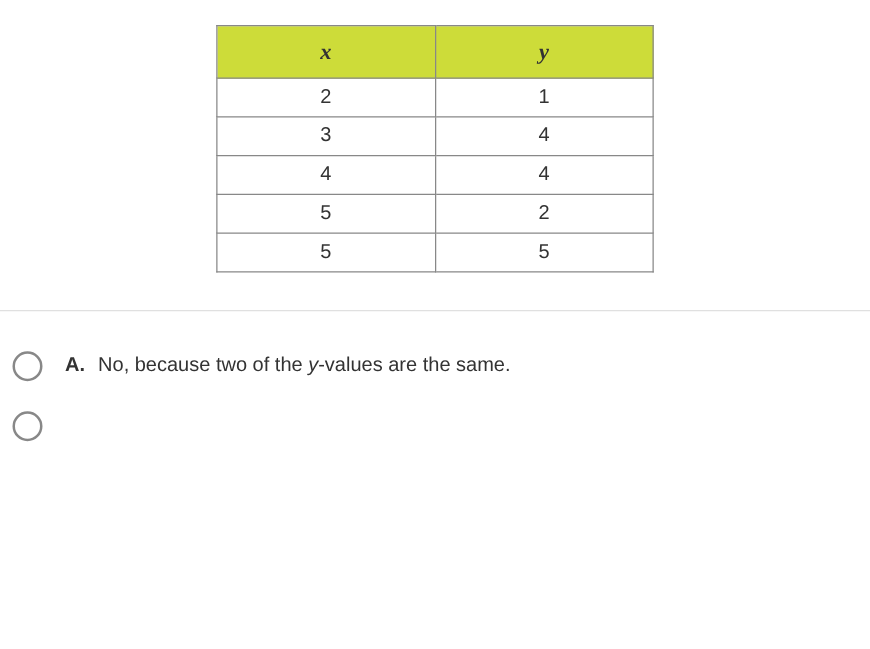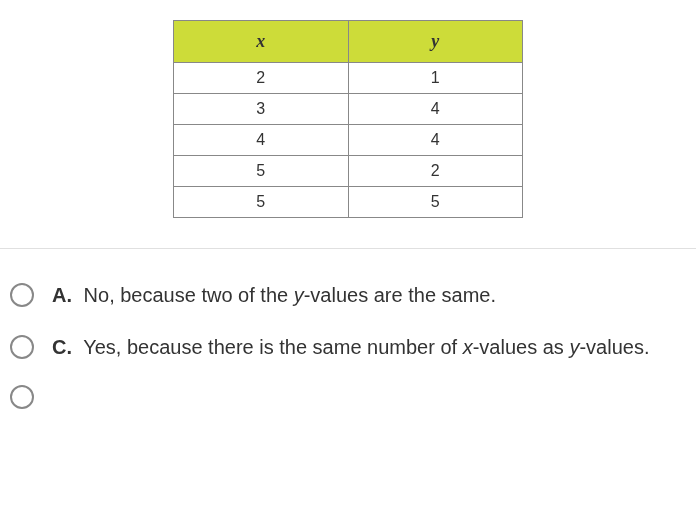--- a/index.html
+++ b/index.html
@@ -63,21 +63,21 @@
       border-radius: 50%;
       margin-right: 18px;
       flex-shrink: 0;
       background: #fff;
     }
     .option-letter {
       font-weight: bold;
       margin-right: 6px;
     }
     .option-text {
-      font-size: 20px;
+      font-size: 16px;
       line-height: 1.4;
     }
     .ital {
       font-style: italic;
     }
   </style>
 </head>
 <body>
 
 <div class="table-container">
@@ -119,25 +119,18 @@
 
   <div class="option">
     <div class="radio"></div>
     <div class="option-text">
       <span class="option-letter">A.</span>
       <span>No, because two of the </span><span class="ital">y</span><span>-values are the same.</span>
     </div>
   </div>
 
 
-  <div class="option">
-    <div class="radio"></div>
-    <div class="option-text">
-      <span class="option-letter">C.</span>
-      <span>Yes, because there is the same number of </span><span class="ital">x</span><span>-values as </span><span class="ital">y</span><span>-values.</span>
-    </div>
-  </div>
 
   <div class="option">
     <div class="radio"></div>
   </div>
 
 </div>
 
 </body></html>

